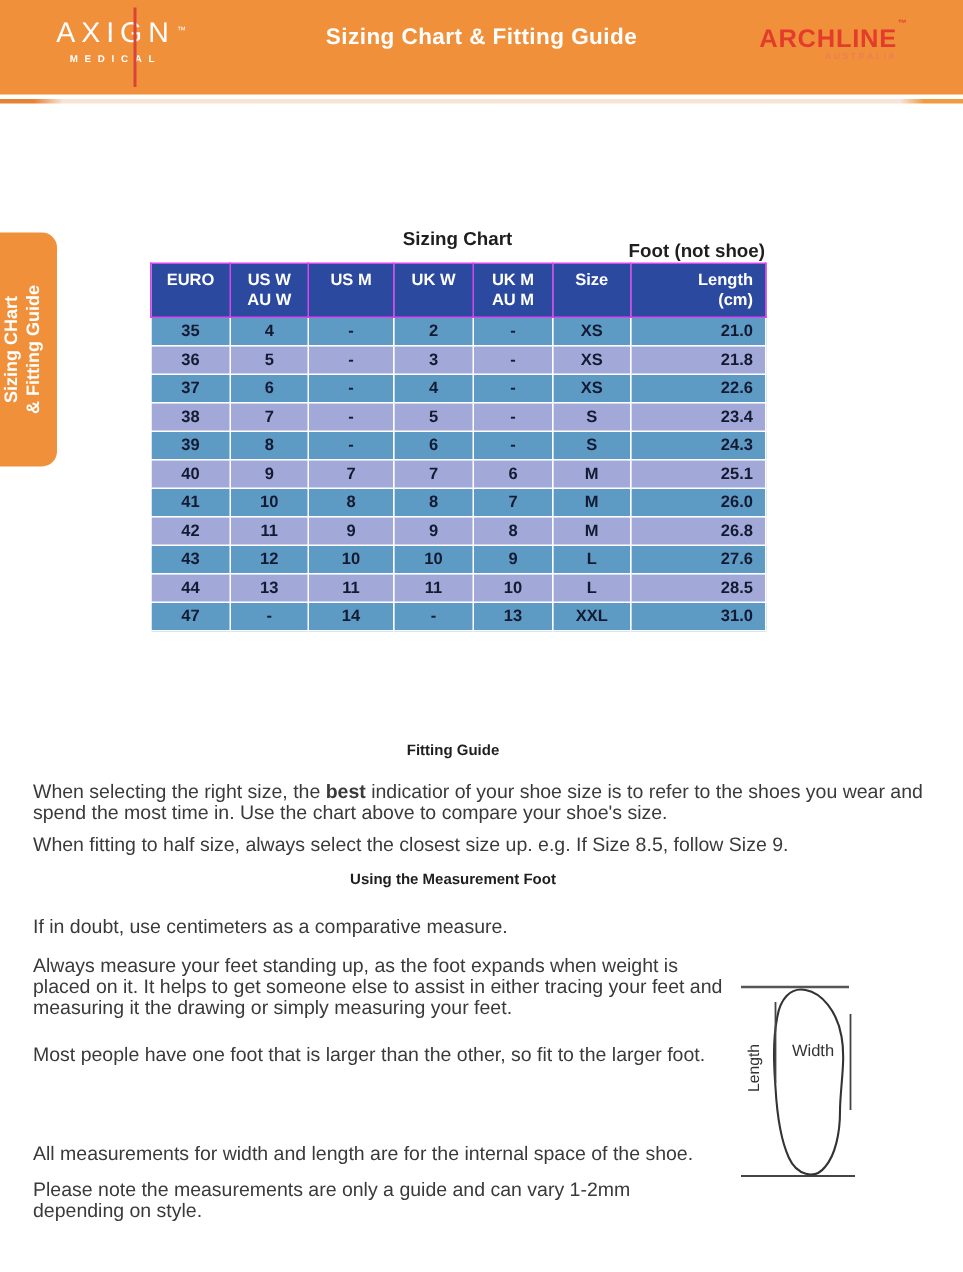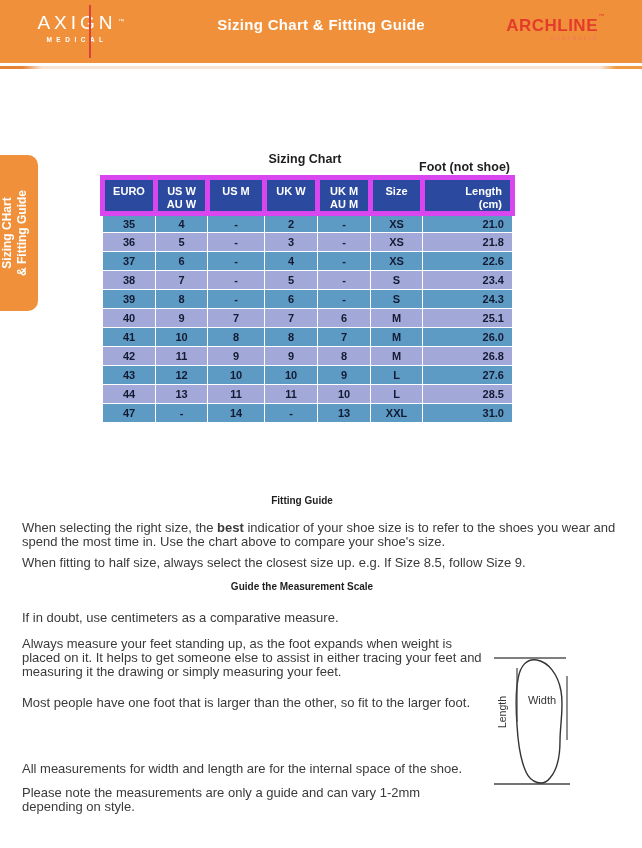--- a/index.html
+++ b/index.html
@@ -53,21 +53,21 @@
   
   .chart-title{position:absolute;top:152px;left:100px;width:410px;text-align:center;font-size:12.5px;font-weight:bold;color:var(--heading-text)}
   .foot-note{position:absolute;top:160px;left:400px;width:110px;text-align:right;font-size:12.5px;font-weight:bold;color:var(--heading-text)}
   table.size-table{position:absolute;left:100px;top:175px;width:410px;border-collapse:collapse;table-layout:fixed}
   .size-table col.c0{width:53px}.size-table col.c1{width:52px}.size-table col.c2{width:57px}
   .size-table col.c3{width:53px}.size-table col.c4{width:53px}.size-table col.c5{width:52px}
   .size-table col.c6{width:90px}
   .size-table th{
     background:var(--table-header-blue);color:#fff;height:36px;vertical-align:top;
     font-size:11px;font-weight:bold;line-height:13px;padding-top:5px;text-align:center;
-    border:5px solid #d946ef;
+    border:1px solid #d946ef;
   }
   .size-table th.len{text-align:right;padding-right:8px}
   .size-table td{
     height:19px;text-align:center;font-size:11px;font-weight:bold;
     color:var(--table-text);border:1px solid #fff;
   }
   .size-table td.len{text-align:right;padding-right:8px}
   .size-table tr.steel td{background:var(--row-steel)}
   .size-table tr.peri td{background:var(--row-peri)}
   
@@ -256,21 +256,21 @@
       </tr>
     </tbody>
 </table>
 
 <div class="h-center fitting-heading">Fitting Guide</div>
 
 <p class="para p1"><span>When selecting the right size, the </span><b>best</b><span> indicatior of your shoe size is to refer to the shoes you wear and spend the most time in. Use the chart above to compare your shoe's size.</span></p>
 
 <p class="para p2">When fitting to half size, always select the closest size up. e.g. If Size 8.5, follow Size 9.</p>
 
-<div class="h-center measure-heading">Guide the Measurement Scale</div>
+<div class="h-center measure-heading">Using the Measurement Foot</div>
 
 <p class="para p3">If in doubt, use centimeters as a comparative measure.</p>
 <p class="para p4">Always measure your feet standing up, as the foot expands when weight is placed on it. It helps to get someone else to assist in either tracing your feet and measuring it the drawing or simply measuring your feet.</p>
 <p class="para p5">Most people have one foot that is larger than the other, so fit to the larger foot.</p>
 <p class="para p6">All measurements for width and length are for the internal space of the shoe.</p>
 <p class="para p7">Please note the measurements are only a guide and can vary 1-2mm depending on style.</p>
 
 <svg class="foot-diagram" viewBox="0 0 110 148" xmlns="http://www.w3.org/2000/svg">
 
   <line x1="8" y1="13" x2="80" y2="13" stroke="#555" stroke-width="1.6"></line>

